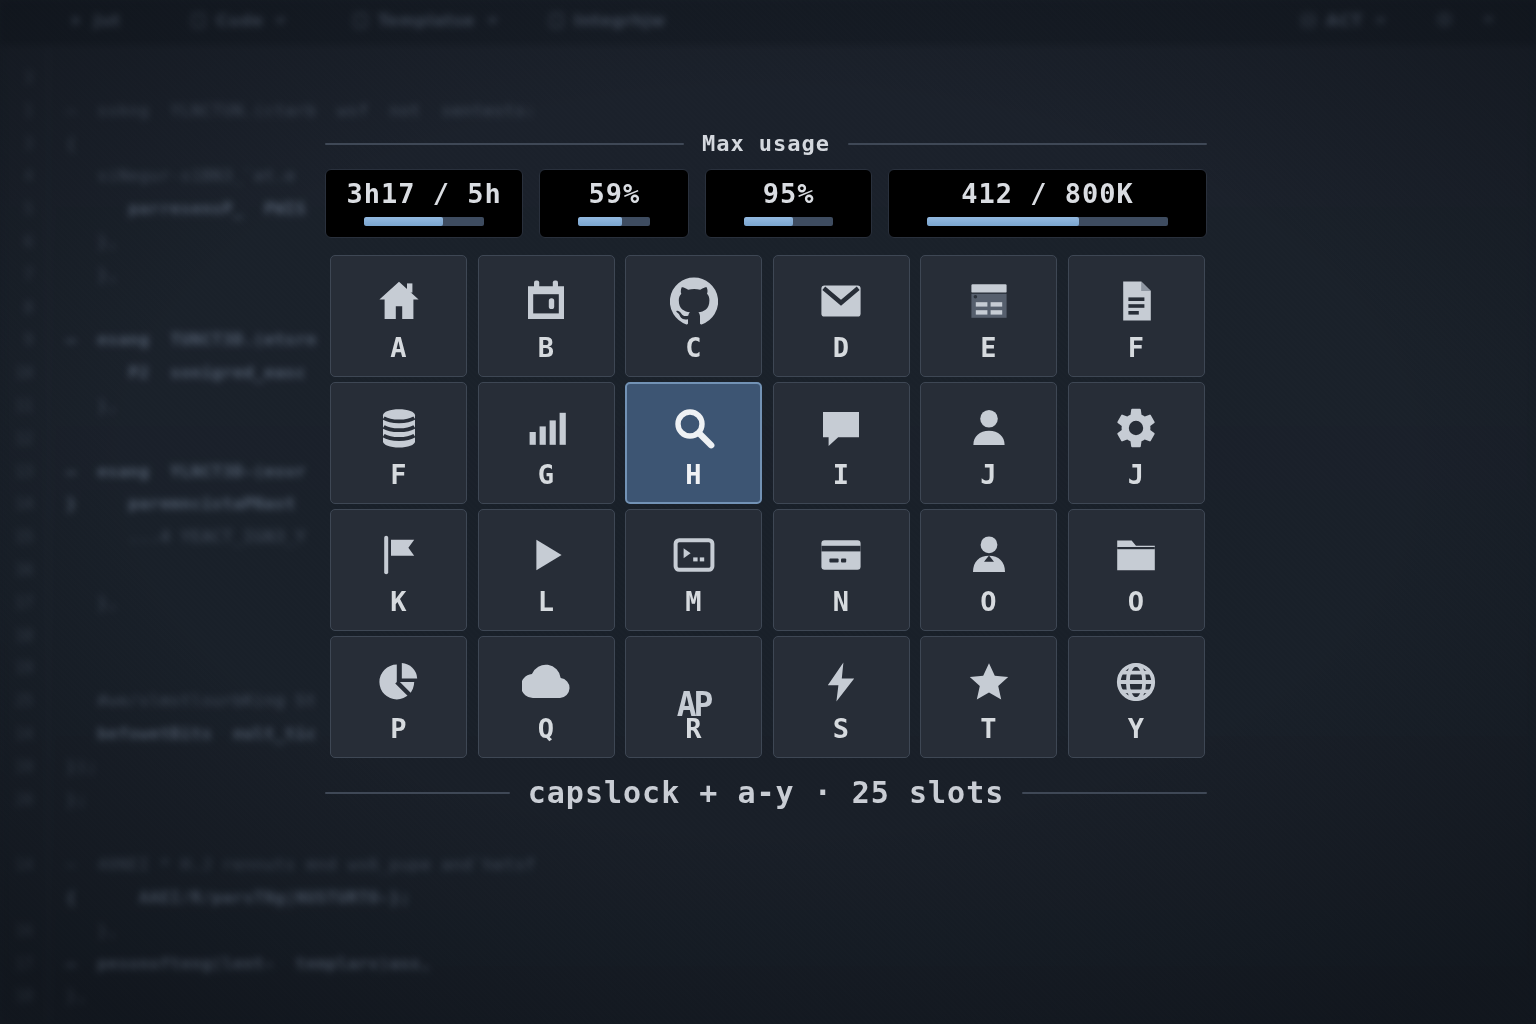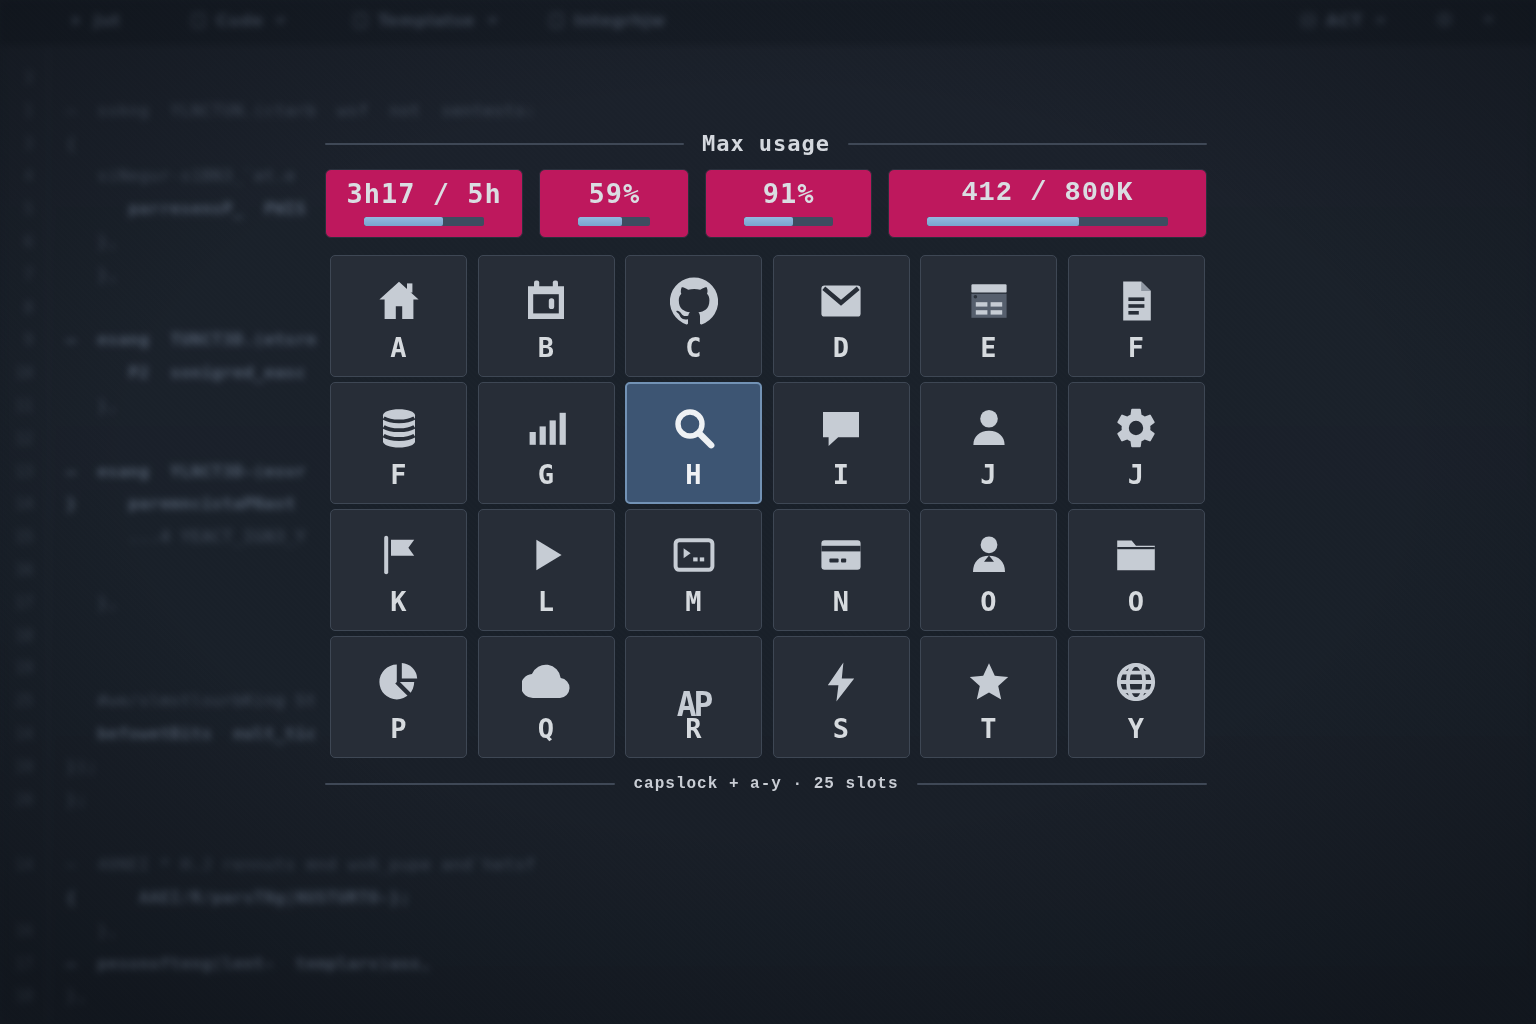--- a/index.html
+++ b/index.html
@@ -31,21 +31,21 @@
   .grain{position:absolute;inset:0;pointer-events:none;opacity:.5;
     background:repeating-linear-gradient(45deg,rgba(255,255,255,.008) 0 2px,rgba(0,0,0,.012) 2px 4px);}
 
   
   .overlay{position:absolute;left:325px;top:131px;width:882px;height:680px;}
   .sect-head{position:absolute;left:0;top:0;width:100%;display:flex;align-items:center;gap:18px;}
   .sect-head .rule{flex:1;height:2px;background:#3f4856;border-radius:1px;}
   .sect-title{color:#d4d8de;font-size:22px;font-weight:bold;letter-spacing:1px;}
 
   .stats{position:absolute;left:0;top:38px;width:882px;display:flex;gap:16px;}
-  .card{position:relative;height:69px;background:#be185d;border:1px solid #29303c;
+  .card{position:relative;height:69px;background:#000000;border:1px solid #29303c;
         border-radius:6px;box-sizing:border-box;}
   .card .val{position:absolute;top:8px;left:0;width:100%;text-align:center;
              color:#dadde2;font-size:27px;font-weight:bold;letter-spacing:1px;}
   .card .track{position:absolute;left:38px;right:38px;bottom:11px;height:9px;
                background:#3e4c60;border-radius:2px;overflow:hidden;}
   .card .fill{height:100%;border-radius:2px;
               background:linear-gradient(180deg,#93b9e0,#7aa5ce);}
 
   .grid{position:absolute;left:5px;top:124px;display:grid;
         grid-template-columns:repeat(6,137px);column-gap:10.5px;row-gap:5px;}
@@ -55,21 +55,21 @@
   .tile .ic{height:56px;display:flex;align-items:center;justify-content:center;color:#c6ccd4;}
   .tile .ic svg{width:48px;height:48px;}
   .tile .ap{font-size:33px;font-weight:bold;letter-spacing:-3px;color:#c6ccd4;margin-top:44px;}
   .tile .letter{margin-top:3px;color:#d6dade;font-size:27px;font-weight:bold;}
   .tile.selected{background:#3d5573;border:2px solid #7292b5;padding-top:16px;}
   .tile.selected .ic, .tile.selected .ap{color:#eef1f4;}
   .tile.selected .letter{color:#f0f2f5;}
 
   .footer{position:absolute;left:0;top:644px;width:100%;display:flex;align-items:center;gap:18px;}
   .footer .rule{flex:1;height:2px;background:#3f4856;border-radius:1px;}
-  .footer-text{color:#c9cdd4;font-size:16px;font-weight:bold;letter-spacing:1px;font-family:Liberation Mono, monospace;}
+  .footer-text{color:#c9cdd4;font-size:30px;font-weight:bold;letter-spacing:1px;}
 </style>
 </head>
 <body>
 
 <div class="screen">
 
   <div class="editor-bg">
     <div class="editor-inner">
       <div class="topbar">
         <div class="tb-item" style="left:68px;">
@@ -174,26 +174,26 @@
             <div class="fill" style="width: 66%;"></div>
           </div>
         </div>
         <div class="card" style="width: 160px;">
           <div class="val">59%</div>
           <div class="track">
             <div class="fill" style="width: 61%;"></div>
           </div>
         </div>
         <div class="card" style="width: 178px;">
-          <div class="val">91%</div>
+          <div class="val">95%</div>
           <div class="track">
             <div class="fill" style="width: 55%;"></div>
           </div>
         </div>
-        <div class="card" style="width: 341px; font-family: Liberation Mono, monospace;">
+        <div class="card" style="width: 341px;">
           <div class="val">412 / 800K</div>
           <div class="track">
             <div class="fill" style="width: 63%;"></div>
           </div>
         </div>
       </div>
 
     <div class="grid" id="tile-grid">
         <div class="tile">
           <span class="ic">

